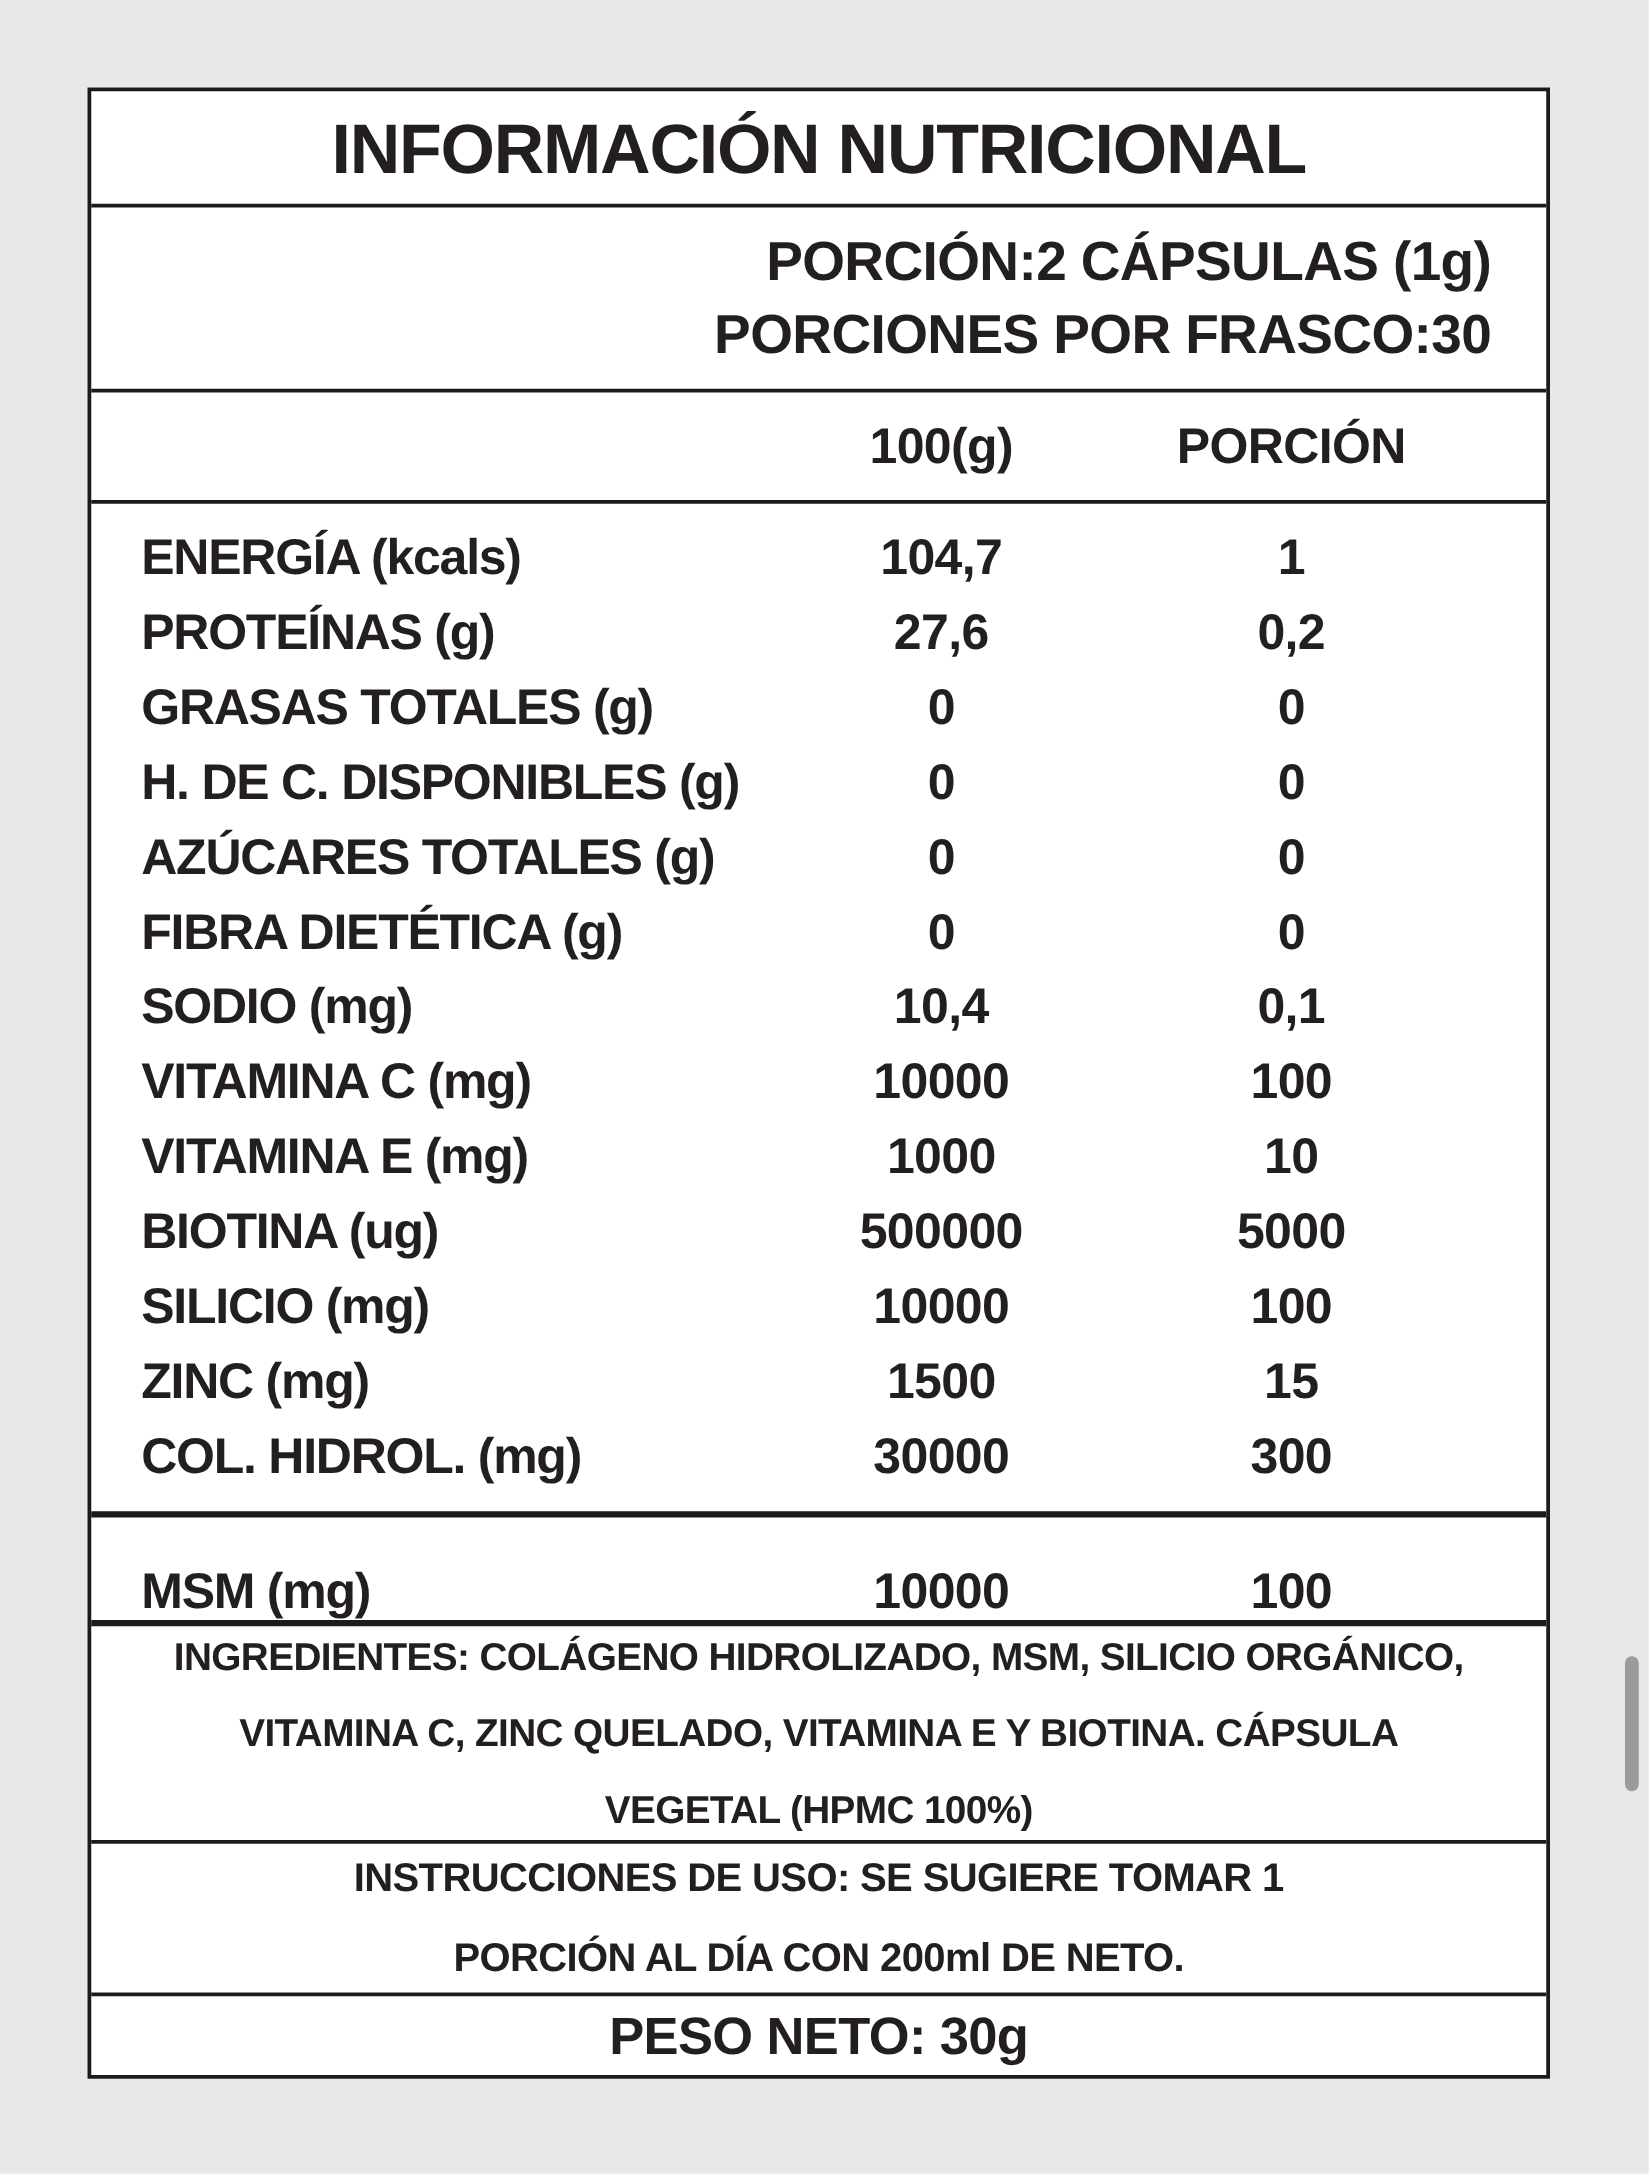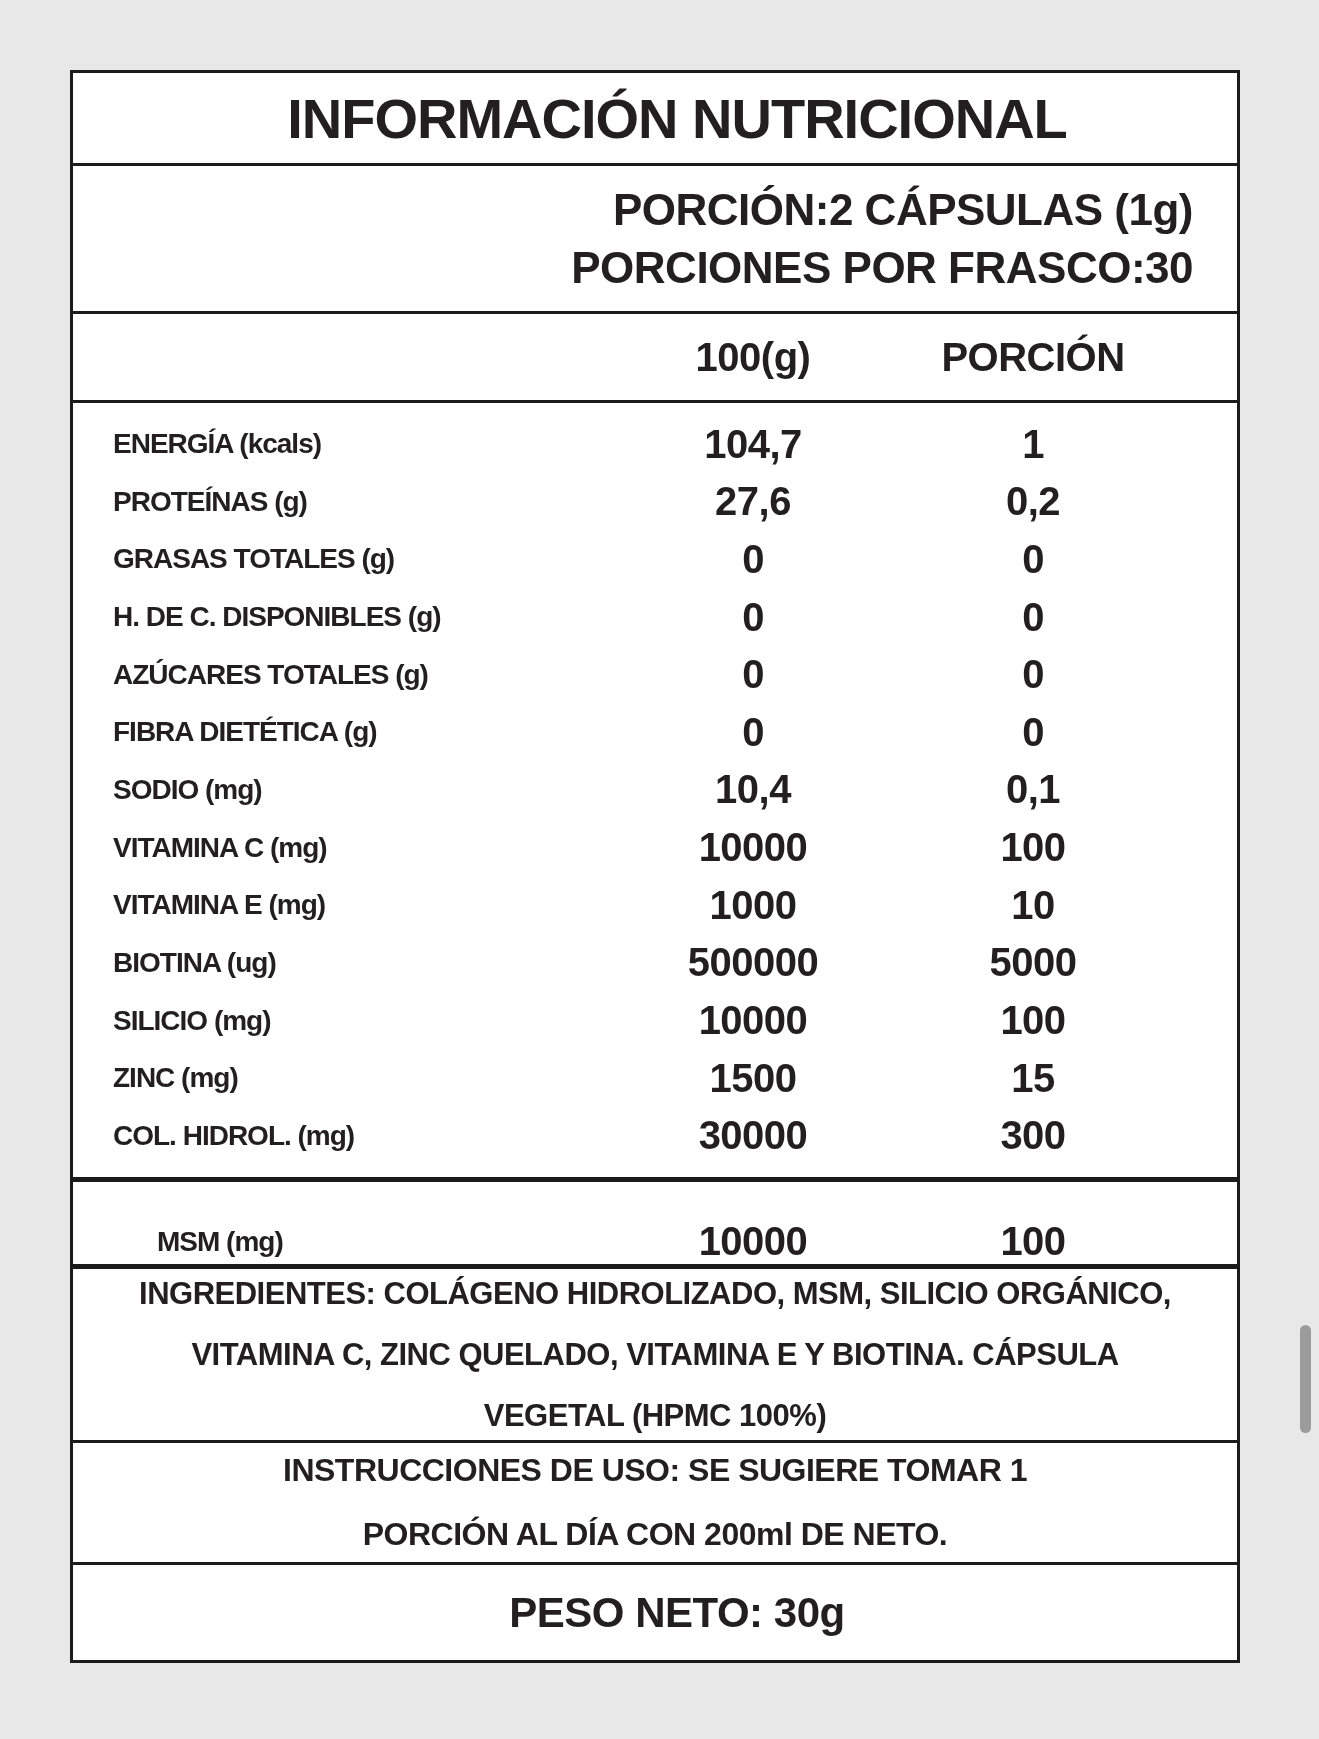--- a/index.html
+++ b/index.html
@@ -12,21 +12,21 @@
     overflow:hidden;
     font-weight:bold;
   }
   .card {
     position:absolute; left:70px; top:70px;
     width:1170px; height:1593px;
     background:#ffffff;
     border:3px solid #1b1b1b;
     display:flex; flex-direction:column;
   }
-  .sec { border-top:3px solid #1b1b1b; flex:0 0 auto;padding-left:44px; }
+  .sec { border-top:3px solid #1b1b1b; flex:0 0 auto; }
   .sec.thick { border-top:5px solid #1b1b1b; }
 
   .title-sec {
     height:90px; border-top:none;
     display:flex; align-items:center; justify-content:center;
   }
   .title-sec .t { font-size:56px; letter-spacing:-1px; }
 
   .serving-sec {
     height:148px;
@@ -40,42 +40,42 @@
   .header-sec { height:89px; display:flex; align-items:center; }
   .header-sec .ncell { font-size:38px; }
 
   .nutrients-sec {
     flex:1 1 auto;
     display:flex; flex-direction:column; justify-content:space-evenly;
     padding:6px 0;
   }
   .nrow { display:flex; align-items:center; padding-right:64px; }
   .header-sec .hrow { display:flex; align-items:center; padding-right:64px; width:100%; }
-  .ncell.name { flex:1; padding-left:40px; font-size:28px; letter-spacing:-1px; }
+  .ncell.name { flex:1; padding-left:40px; font-size:40px; letter-spacing:-1px; }
   .ncell.val  { width:280px; text-align:center; font-size:40px; letter-spacing:-0.5px; }
 
   .msm-sec { height:87px; display:flex; align-items:flex-end; }
   .msm-sec .nrow { width:100%; }
 
   .ingredients-sec {
     height:176px;
     display:flex; flex-direction:column; justify-content:center; gap:25px;
     text-align:center; padding:0 26px;
   }
   .ingredients-sec .line { font-size:31px; letter-spacing:-0.5px; }
 
   .instructions-sec {
     height:122px;
     display:flex; flex-direction:column; justify-content:center; gap:27px;
     text-align:center; padding:0 26px;
   }
   .instructions-sec .line { font-size:32px; letter-spacing:-0.5px; }
 
   .peso-sec {
-    height:98px;
+    height:66px;
     display:flex; align-items:center; justify-content:center;
   }
   .peso-sec .t { font-size:42px; letter-spacing:-0.5px; }
 
   .scrollbar-thumb {
     position:absolute; left:1300px; top:1325px;
     width:11px; height:108px;
     background:#9b9b9b; border-radius:6px;
   }
 </style>

